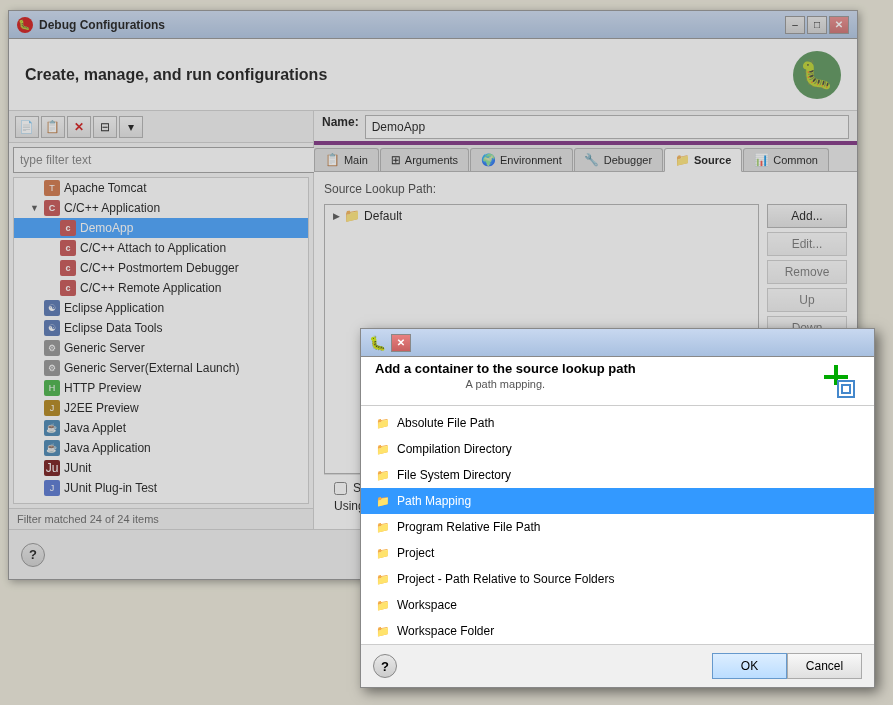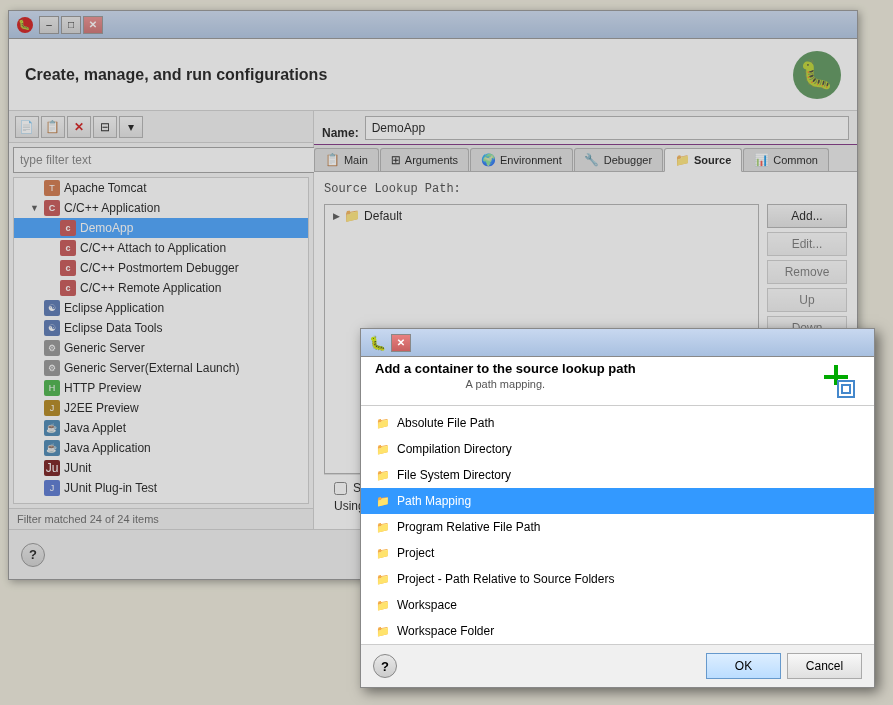--- a/index.html
+++ b/index.html
@@ -229,25 +229,25 @@
     
     .right-panel {
       flex: 1;
       display: flex;
       flex-direction: column;
       background: #f5f5f5;
     }
 
     .name-bar {
       display: flex;
-      align-items: flex-end;
+      align-items: flex-start;
       padding: 4px 8px;
       gap: 6px;
       background: #f5f5f5;
-      border-bottom: 1px solid #701a75;
+      border-bottom: 4px solid #701a75;
       height: 34px;
     }
 
     .name-label {
       font-weight: bold;
       font-size: 12px;
     }
 
     .name-input {
       flex: 1;
@@ -296,21 +296,20 @@
       background: white;
       padding: 10px;
       display: flex;
       flex-direction: column;
     }
 
     .source-lookup-label {
       font-size: 12px;
       margin-bottom: 8px;
       color: #333;
-      font-family: Liberation Mono, monospace;
     }
 
     .source-tree-item {
       padding: 3px 8px;
       display: flex;
       align-items: center;
       gap: 4px;
       cursor: pointer;
     }
 
@@ -518,21 +517,20 @@
       display: flex;
       justify-content: space-between;
       align-items: center;
       padding: 8px 12px;
       border-top: 1px solid #ccc;
       background: #f0f0f0;
     }
 
     .add-source-footer-btns {
       display: flex;
-      gap: 6px;
     }
 
     .dlg-btn {
       width: 75px;
       height: 26px;
       background: linear-gradient(to bottom, #f8f8f8, #e0e0e0);
       border: 1px solid #aaa;
       cursor: pointer;
       font-size: 12px;
     }
@@ -542,20 +540,21 @@
       border: 1px solid #6699cc;
     }
   </style>
 </head>
 <body>
 
 <div class="main-dialog">
 
   <div class="title-bar">
     <div class="title-bar-icon">🐛</div>
+    <span class="title-bar-text">Debug Configurations</span>
     <div class="title-bar-controls">
       <div class="title-btn">–</div>
       <div class="title-btn">□</div>
       <div class="title-btn close-btn">✕</div>
     </div>
   </div>
 
   <div class="dialog-header">
     <div class="dialog-header-title">Create, manage, and run configurations</div>
     <div class="bug-icon">🐛</div>

